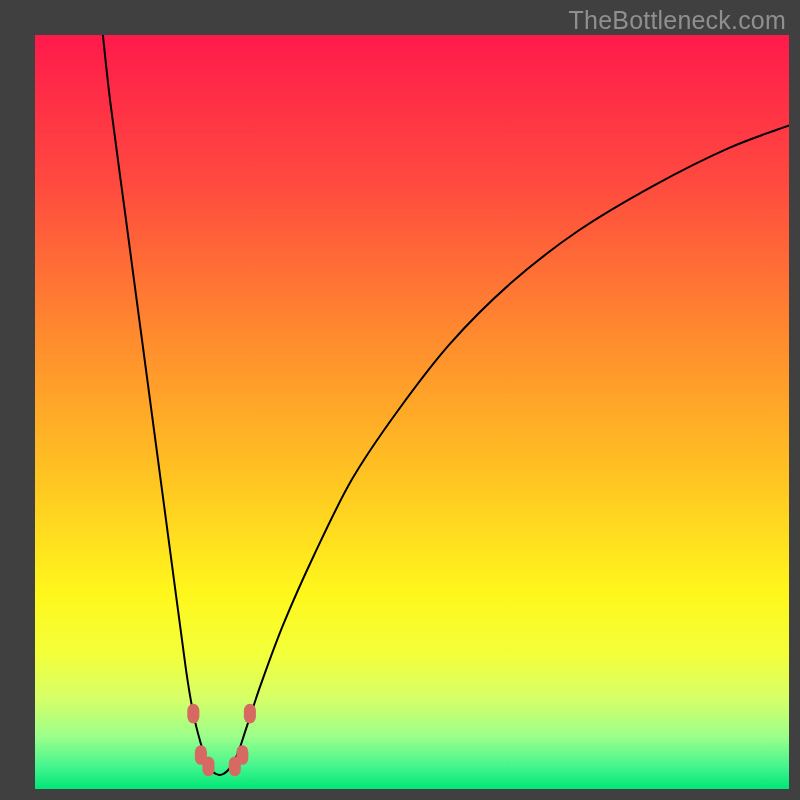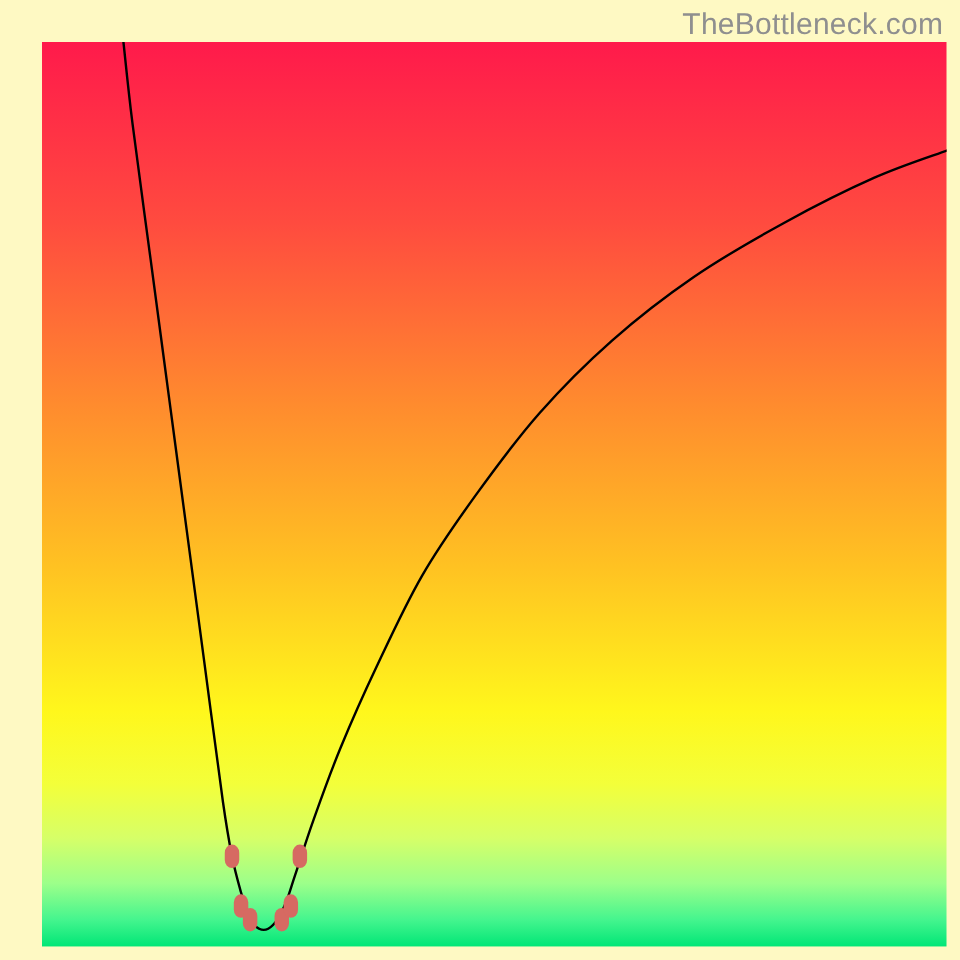--- a/index.html
+++ b/index.html
@@ -9,21 +9,21 @@
     height: 800px;
     background: #000;
     overflow: hidden;
   }
   .frame {
     position: absolute;
     left: 0;
     top: 0;
     width: 800px;
     height: 800px;
-    background: #fef9c3;
+    background: #404040;
   }
   .plot {
     position: absolute;
     left: 35px;
     top: 35px;
     width: 754px;
     height: 754px;
     overflow: hidden;
   }
   .gradient {

